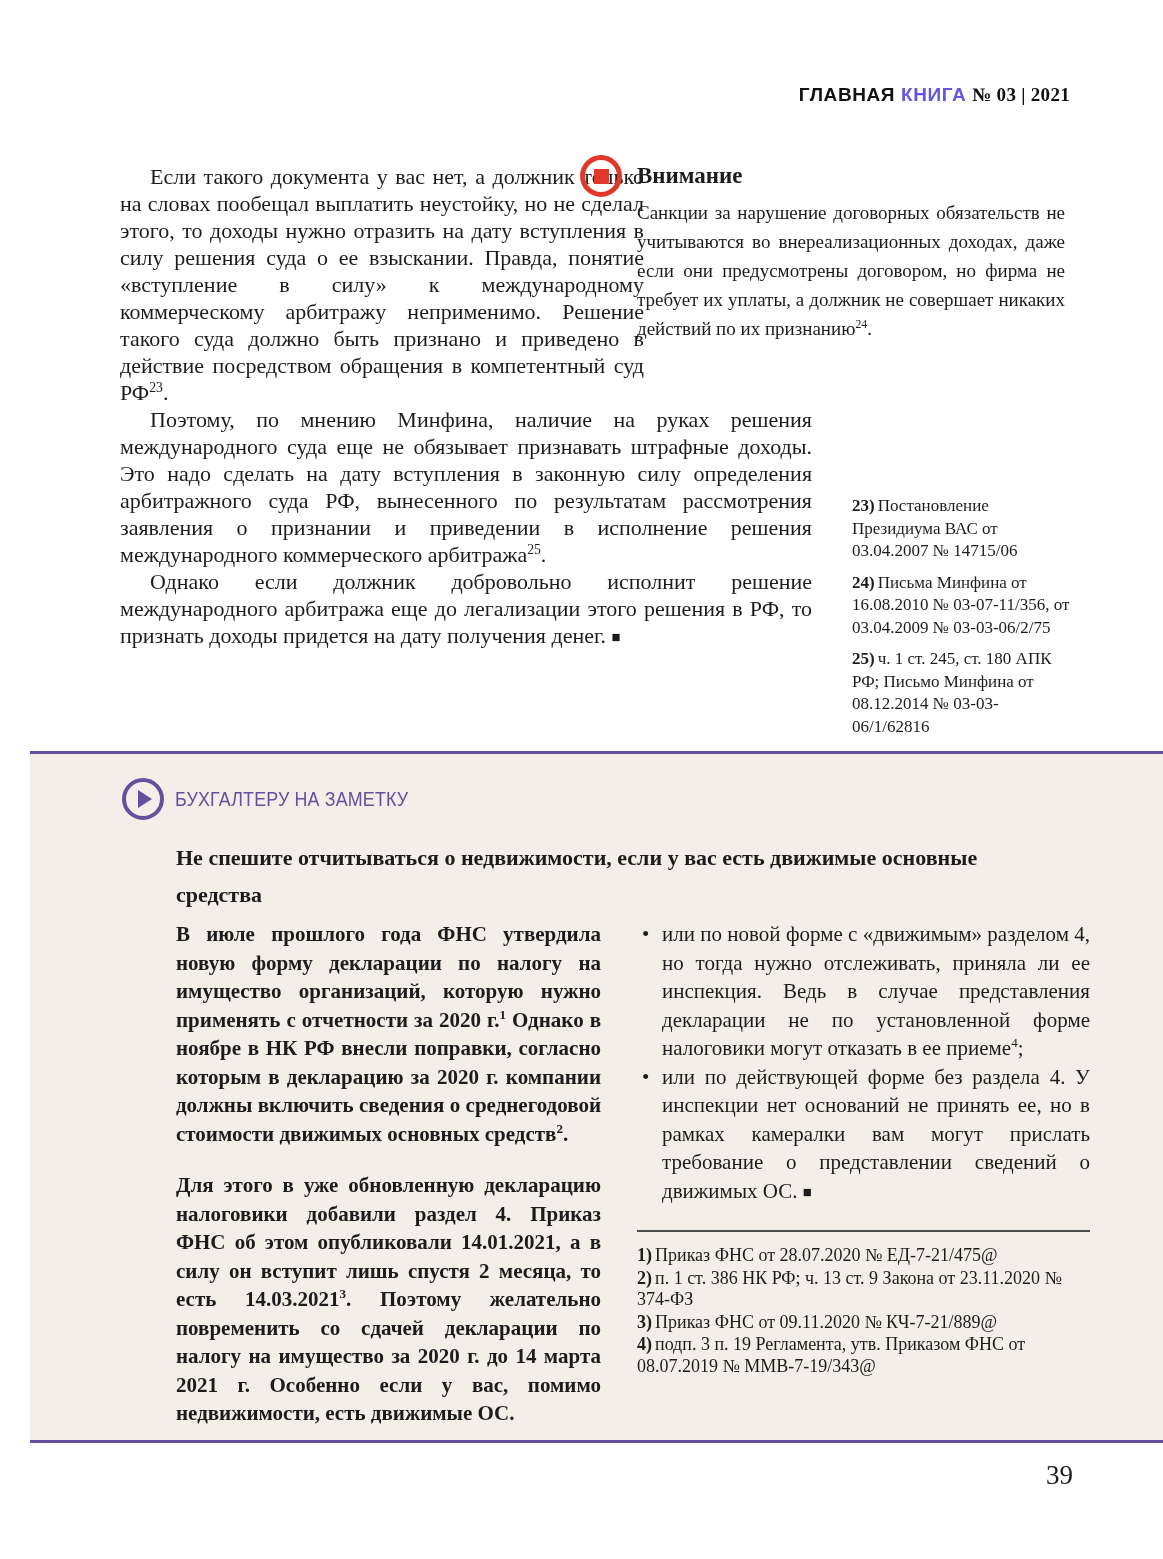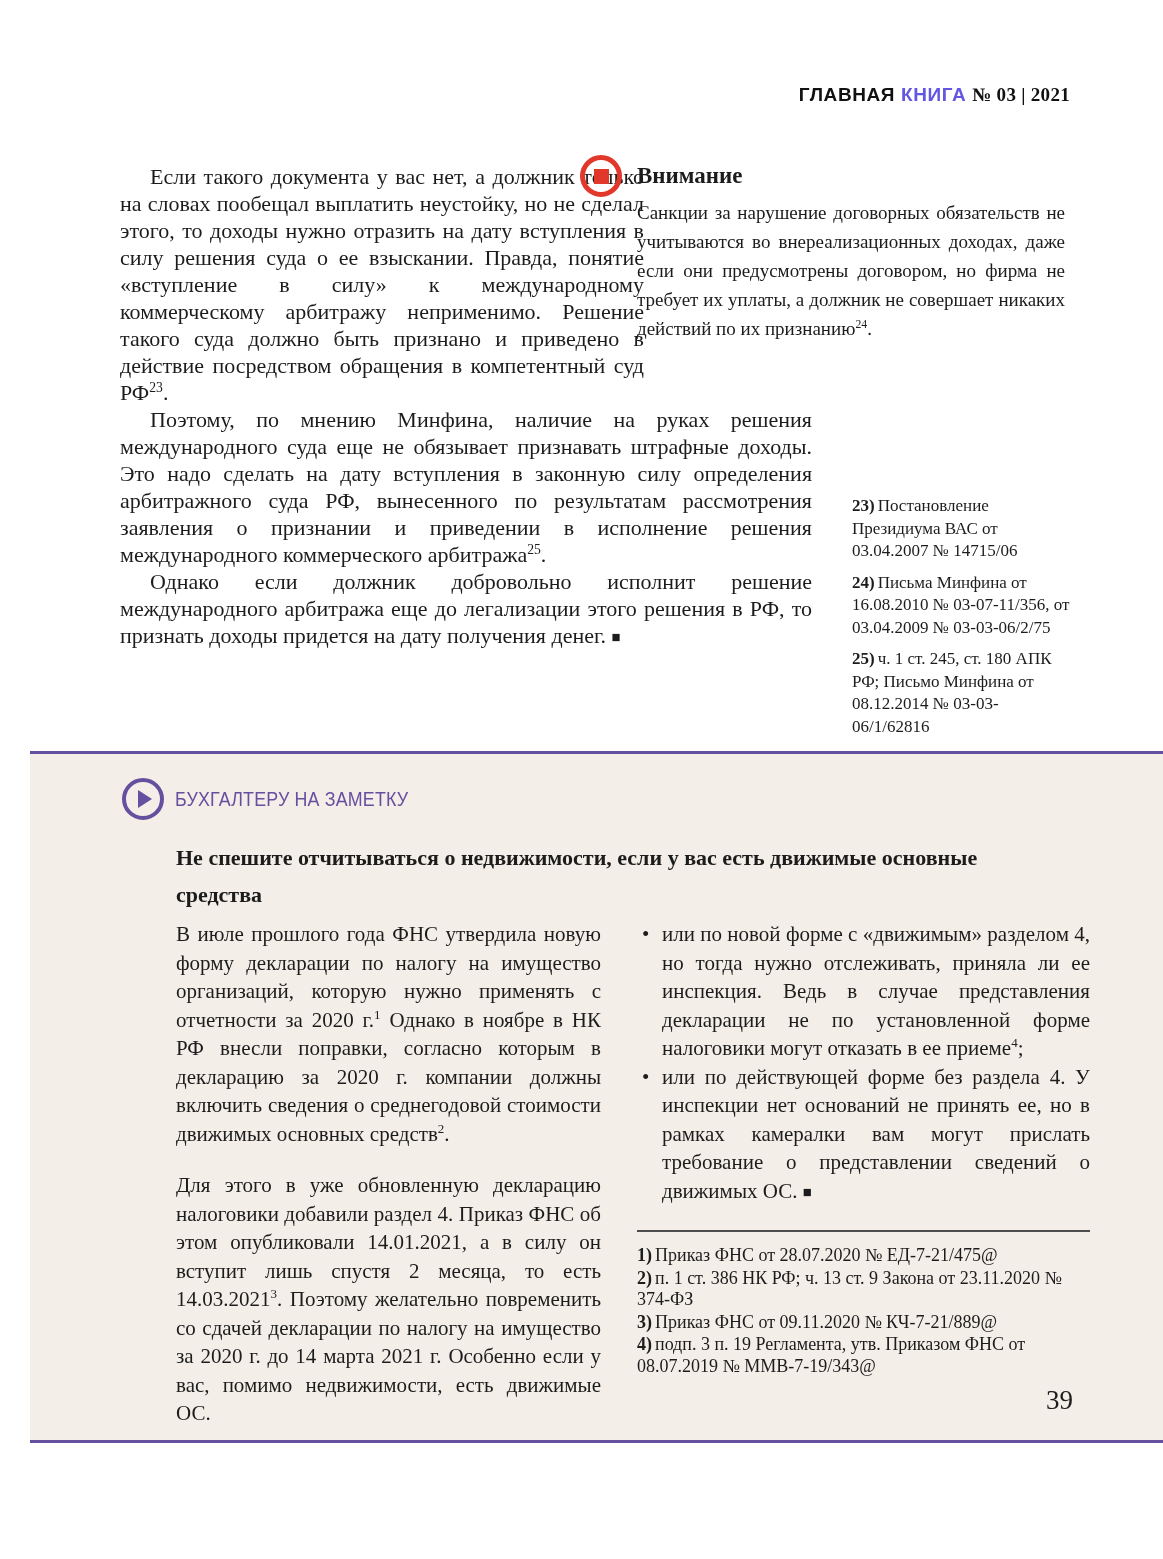--- a/index.html
+++ b/index.html
@@ -75,33 +75,33 @@
     transform:scaleX(.85);transform-origin:left center;white-space:nowrap;
   }
   .note-title{
     position:absolute;left:146px;top:85px;width:830px;
     font-size:22px;font-weight:bold;line-height:37px;
   }
   .note-columns{
     position:absolute;left:146px;top:166px;width:914px;
     display:flex;gap:36px;font-size:21px;line-height:28.5px;
   }
-  .col-left{width:425px;text-align:justify;}
+  .col-left{width:425px;text-align:justify;font-weight:bold;}
   .col-left .p2{margin-top:23px;}
   .col-right{width:453px;text-align:justify;}
   .col-right ul{list-style:none;}
   .col-right li{position:relative;padding-left:25px;}
   .col-right li::before{content:"\2022";position:absolute;left:5px;}
   .fn-divider{border:none;border-top:2px solid #4d4d4d;margin-top:24px;}
   .note-footnotes{margin-top:13px;font-size:18px;line-height:21.5px;text-align:left;}
   .note-footnote{margin-bottom:1px;}
   .note-footnote b{margin-right:3px;}
 
   
-  .page-number{position:absolute;top:1385px;right:90px;font-size:27px;}
+  .page-number{position:absolute;top:1460px;right:90px;font-size:27px;}
 </style>
 </head>
 <body>
 
 <div class="page-header">
   <span class="mag-black">ГЛАВНАЯ</span>
   <span class="mag-purple">КНИГА</span>
   <span class="issue">№ 03 | 2021</span>
 </div>
 

